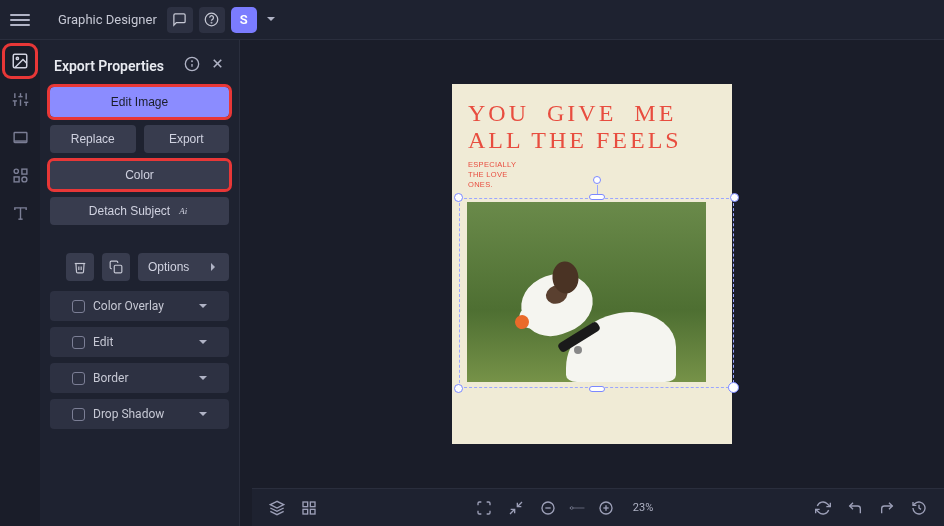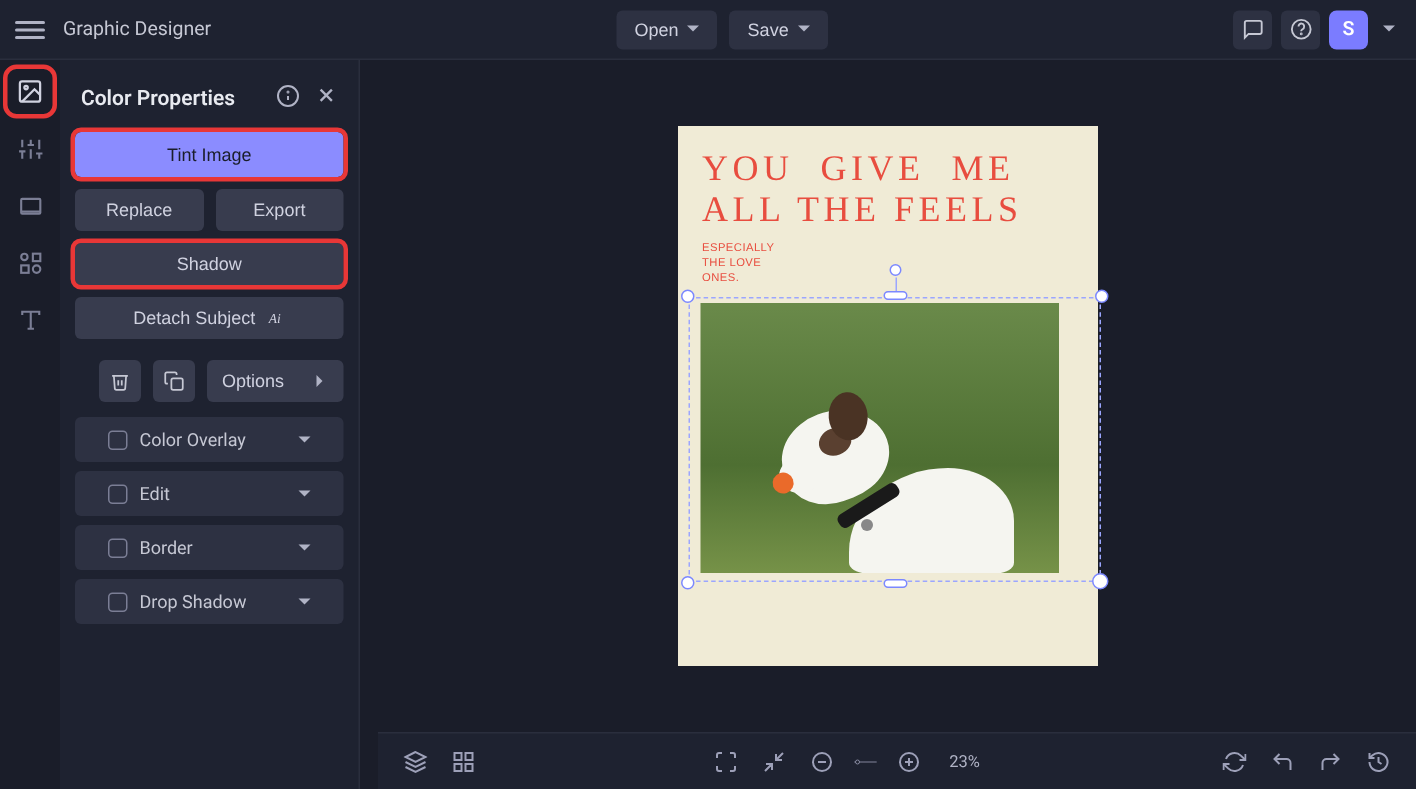--- a/index.html
+++ b/index.html
@@ -16,21 +16,21 @@
     
     .topbar {
       height: 40px;
       background: #1e2230;
       display: flex;
       align-items: center;
       padding: 0 10px;
       gap: 10px;
       border-bottom: 1px solid #2a2e3d;
     }
-    .topbar-left { display: flex; align-items: center; gap: 12px; }
+    .topbar-left { display: flex; align-items: center; gap: 28px; }
     .topbar-center { flex: 1; display: flex; justify-content: center; gap: 8px; }
     .topbar-right { display: flex; align-items: center; gap: 6px; }
     .hamburger { width: 20px; height: 20px; display: flex; flex-direction: column; justify-content: center; gap: 3px; cursor: pointer; }
     .hamburger span { height: 2px; background: #b0b3c5; border-radius: 1px; }
     .app-title { font-size: 13px; color: #c6c8d4; }
     .top-btn {
       background: #2d3142;
       border: none;
       color: #d0d2e0;
       font-size: 12px;
@@ -144,21 +144,21 @@
     .btn-row .btn-secondary { flex: 1; }
     .btn-full { width: 100%; margin-top: 8px; }
     .highlight-red { outline: 3px solid #e83737; border-radius: 4px; }
     .detach-btn { display: flex; align-items: center; justify-content: center; gap: 6px; }
     .ai-badge { font-size: 9px; background: transparent; padding: 1px 3px; font-family: cursive; font-style: italic;}
     
     .options-row {
       display: flex;
       align-items: center;
       gap: 8px;
-      margin-top: 14px;
+      margin-top: 28px;
       margin-bottom: 10px;
       padding-left: 16px;
     }
     .options-row .icon-btn {
       width: 28px; height: 28px;
       background: #383c4e;
       border-radius: 4px;
       display: flex;
       align-items: center;
       justify-content: center;
@@ -332,30 +332,20 @@
 <body>
 
 <div class="topbar">
   <div class="topbar-left">
     <div class="hamburger">
       <span></span>
         <span></span>
         <span></span>
     </div>
     <div class="app-title">Graphic Designer</div>
-  </div>
-  <div class="topbar-center">
-    <button class="top-btn">
-      <span>Open</span>
-      <span class="chev-down"></span>
-    </button>
-    <button class="top-btn">
-      <span>Save</span>
-      <span class="chev-down"></span>
-    </button>
   </div>
   <div class="topbar-right">
     <div class="top-icon-btn">
       <svg viewBox="0 0 24 24" width="15" height="15" fill="none" stroke="currentColor" stroke-width="2">
           <path d="M21 15a2 2 0 0 1-2 2H7l-4 4V5a2 2 0 0 1 2-2h14a2 2 0 0 1 2 2z"></path>
         </svg>
     </div>
     <div class="top-icon-btn">
       <svg viewBox="0 0 24 24" width="15" height="15" fill="none" stroke="currentColor" stroke-width="2">
           <circle cx="12" cy="12" r="10"></circle>
@@ -409,49 +399,49 @@
     <svg viewBox="0 0 24 24" width="17" height="17" fill="none" stroke="currentColor" stroke-width="2">
         <polyline points="4 7 4 4 20 4 20 7"></polyline>
         <line x1="9" y1="20" x2="15" y2="20"></line>
         <line x1="12" y1="4" x2="12" y2="20"></line>
       </svg>
   </div>
 </div>
 
 <div class="sidebar">
   <div class="panel-header">
-    <div class="panel-title">Color Properties</div>
+    <div class="panel-title">Export Properties</div>
     <div class="panel-header-icons">
       <span>
         <svg viewBox="0 0 24 24" width="16" height="16" fill="none" stroke="currentColor" stroke-width="2">
             <circle cx="12" cy="12" r="10"></circle>
             <line x1="12" y1="16" x2="12" y2="12"></line>
             <circle cx="12" cy="8" r="0.5" fill="currentColor"></circle>
           </svg>
       </span>
       <span>
         <svg viewBox="0 0 24 24" width="15" height="15" fill="none" stroke="currentColor" stroke-width="2.5">
             <line x1="18" y1="6" x2="6" y2="18"></line>
             <line x1="6" y1="6" x2="18" y2="18"></line>
           </svg>
       </span>
     </div>
   </div>
 
   <div class="highlight-red" style="padding:0;">
-    <button class="btn-primary">Tint Image</button>
+    <button class="btn-primary">Edit Image</button>
   </div>
 
   <div class="btn-row">
     <button class="btn-secondary">Replace</button>
     <button class="btn-secondary">Export</button>
   </div>
 
   <div class="highlight-red btn-full" style="padding:0;">
-    <button class="btn-secondary" style="width:100%;">Shadow</button>
+    <button class="btn-secondary" style="width:100%;">Color</button>
   </div>
 
   <button class="btn-secondary btn-full detach-btn">
     <span>Detach Subject</span>
     <span class="ai-badge">Ai</span>
   </button>
 
   <div class="options-row">
     <div class="icon-btn">
       <svg viewBox="0 0 24 24" width="14" height="14" fill="none" stroke="currentColor" stroke-width="2">

